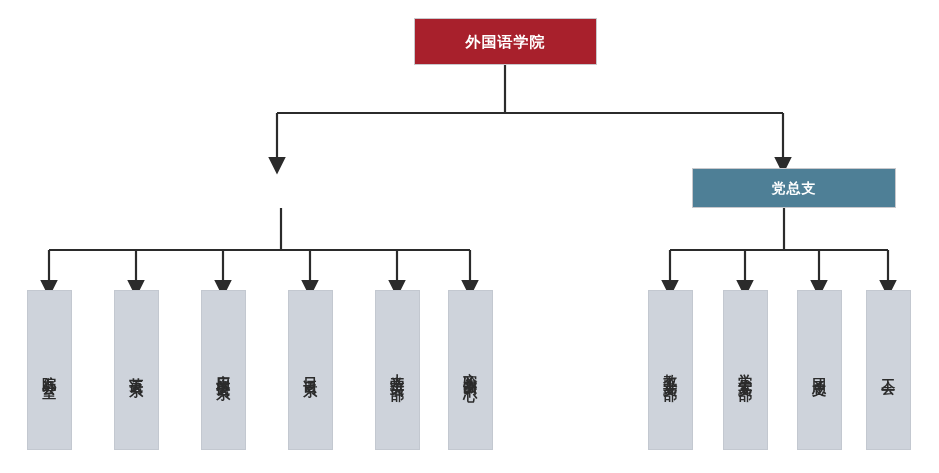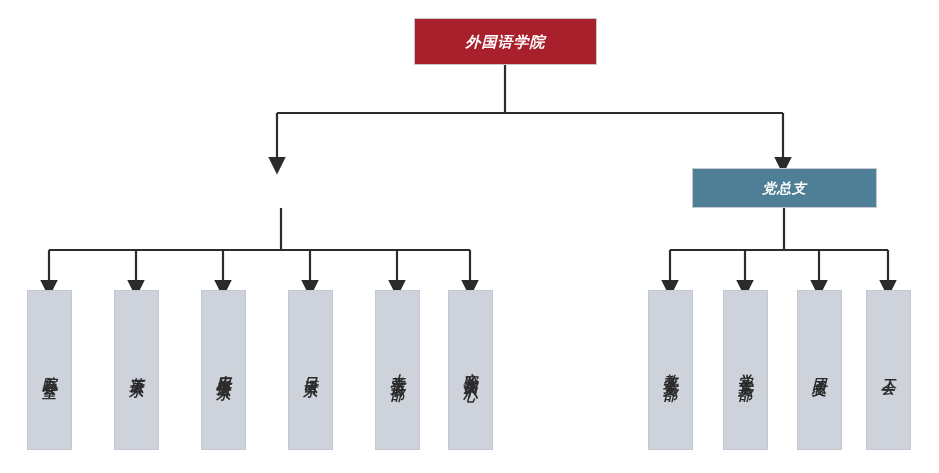--- a/index.html
+++ b/index.html
@@ -25,21 +25,20 @@
     width: 939px;
     height: 473px;
   }
   .node {
     position: absolute;
     box-sizing: border-box;
     display: flex;
     align-items: center;
     justify-content: center;
     z-index: 2;
-    font-style: italic;
   }
   .node-root {
     background: #A8202C;
     border: 1px solid #c8c8cc;
   }
   .node-root .node-label {
     color: #ffffff;
     font-size: 15px;
     font-weight: bold;
     letter-spacing: 1px;
@@ -113,21 +112,21 @@
       <path d="M819,250 L819,281" marker-end="url(#arrowhead)"></path>
       <path d="M888,250 L888,281" marker-end="url(#arrowhead)"></path>
     </g>
   </svg>
 
   <div class="node node-root" id="node-root" style="left: 414px; top: 18px; width: 183px; height: 47px;">
     <span class="node-label">外国语学院</span>
   </div>
 
 
-  <div class="node node-mid" id="node-branch-1" style="left: 692px; top: 168px; width: 185px; height: 40px;">
+  <div class="node node-mid" id="node-branch-1" style="left: 692px; top: 168px; width: 204px; height: 40px;">
     <span class="node-label">党总支</span>
   </div>
 
   <div class="node node-leaf" id="node-b0-c0" style="left: 27px; top: 290px; width: 45px; height: 160px;">
     <span class="node-label">院办公室</span>
   </div>
   <div class="node node-leaf" id="node-b0-c1" style="left: 114px; top: 290px; width: 45px; height: 160px;">
     <span class="node-label">英语系</span>
   </div>
   <div class="node node-leaf" id="node-b0-c2" style="left: 201px; top: 290px; width: 45px; height: 160px;">

